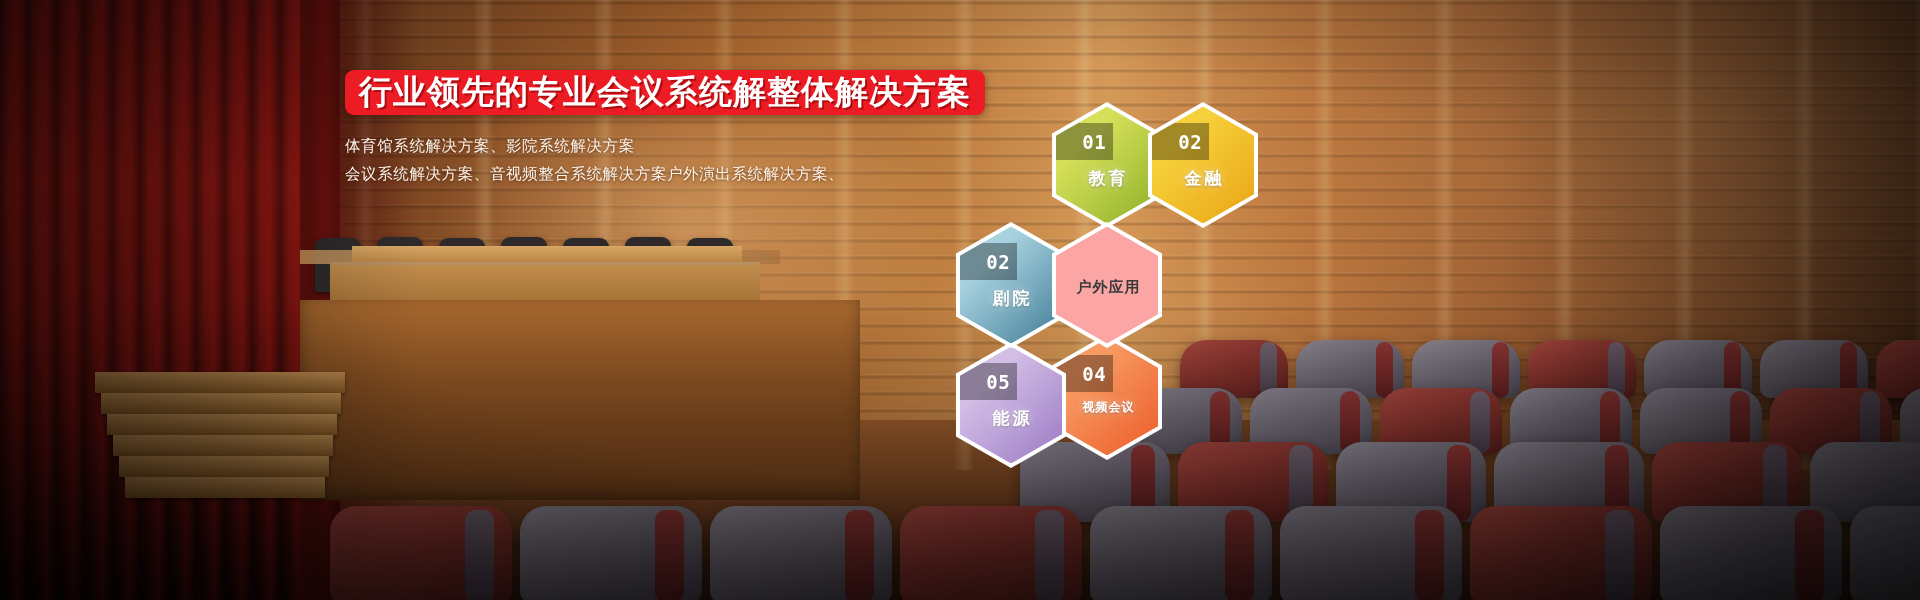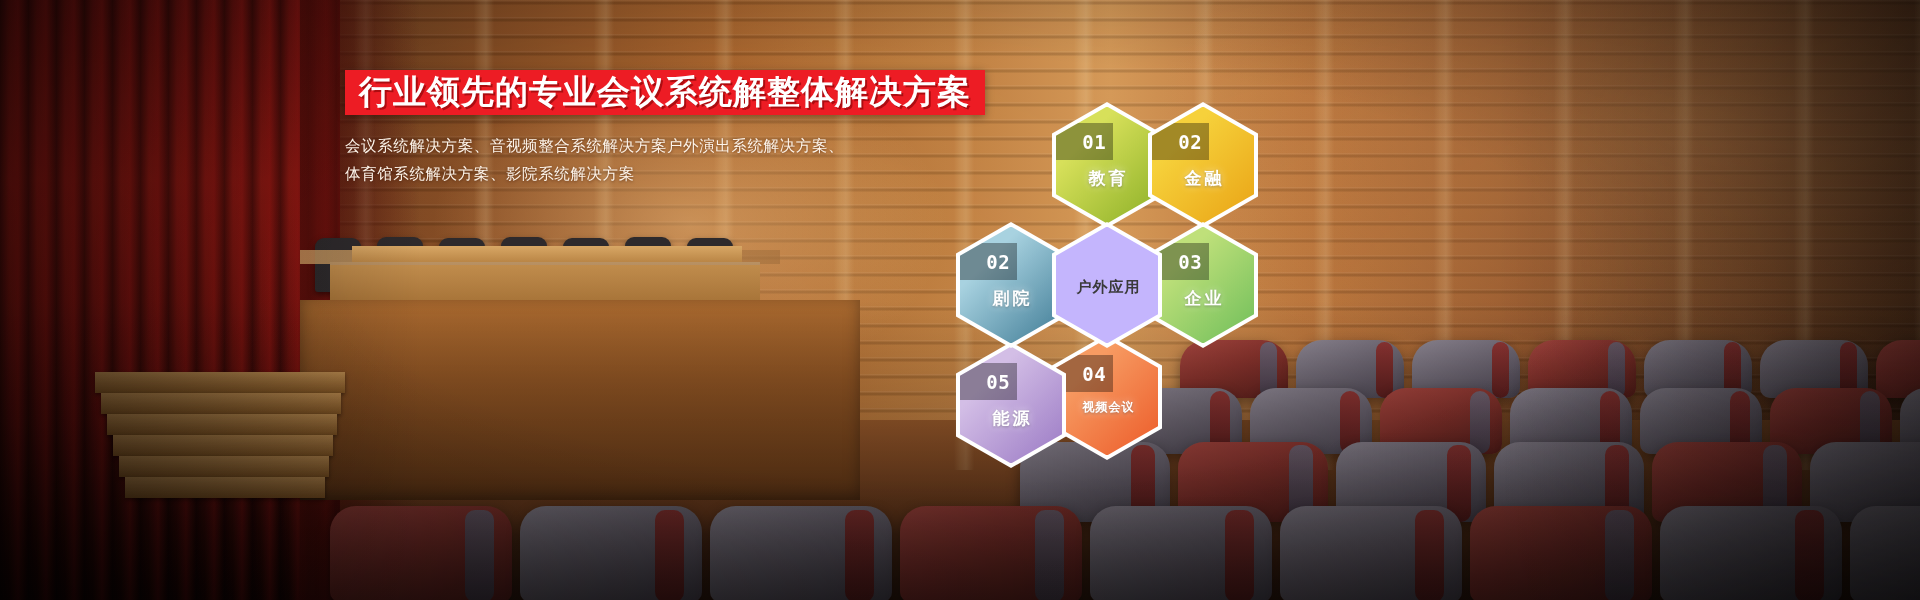--- a/index.html
+++ b/index.html
@@ -80,20 +80,21 @@
       radial-gradient(ellipse at 50% 45%, rgba(0,0,0,0) 45%, rgba(0,0,0,.42) 100%),
       linear-gradient(90deg,rgba(0,0,0,.45),rgba(0,0,0,0) 22%,rgba(0,0,0,0) 78%,rgba(0,0,0,.35));}
 
   
   .copy{position:absolute;left:345px;top:70px;width:620px;}
   .title-band{
     display:inline-block;
     background:#ED1C24;
     padding:5px 14px 7px 14px;
     box-shadow:0 2px 8px rgba(0,0,0,.35);
+    border-radius:9px;
   }
   .title-band .t{
     font-size:33px;line-height:1;font-weight:900;color:#fff;
     letter-spacing:1px;
     font-family:"DejaVu Sans","Liberation Sans",sans-serif;
     text-shadow:2px 2px 0 rgba(120,0,0,.55);
     white-space:nowrap;
     transform:scaleX(1.0);
   }
   .sub{margin-top:17px;color:#fdf4ea;font-size:15.5px;line-height:28px;
@@ -287,22 +288,22 @@
       </div>
     </div>
   <div class="row-shade"></div>
   <div class="vignette"></div>
 
   <div class="copy">
     <div class="title-band">
       <div class="t">行业领先的专业会议系统解整体解决方案</div>
     </div>
     <div class="sub">
+      <div>体育馆系统解决方案、影院系统解决方案</div>
       <div>会议系统解决方案、音视频整合系统解决方案户外演出系统解决方案、</div>
-      <div>体育馆系统解决方案、影院系统解决方案</div>
     </div>
   </div>
 
   <div id="hexwrap">
       <div class="hex" style="left: 216px; top: 6px; width: 110px; height: 126px;">
         <div class="shell">
           <div class="face" style="background: linear-gradient(135deg, rgb(215, 224, 90) 0%, rgb(215, 224, 90) 28%, rgb(140, 176, 39) 100%);">
             <div class="badge">
               <span>01</span>
             </div>
@@ -313,30 +314,20 @@
       <div class="hex" style="left: 312px; top: 6px; width: 110px; height: 126px;">
         <div class="shell">
           <div class="face" style="background: linear-gradient(135deg, rgb(246, 209, 59) 0%, rgb(246, 209, 59) 28%, rgb(233, 163, 21) 100%);">
             <div class="badge">
               <span>02</span>
             </div>
             <div class="label">金融</div>
           </div>
         </div>
       </div>
-      <div class="hex" style="left: 312px; top: 126px; width: 110px; height: 126px;">
-        <div class="shell">
-          <div class="face" style="background: linear-gradient(135deg, rgb(191, 224, 122) 0%, rgb(191, 224, 122) 28%, rgb(111, 190, 90) 100%);">
-            <div class="badge">
-              <span>03</span>
-            </div>
-            <div class="label">企业</div>
-          </div>
-        </div>
-      </div>
       <div class="hex" style="left: 216px; top: 238px; width: 110px; height: 126px;">
         <div class="shell">
           <div class="face" style="background: linear-gradient(135deg, rgb(247, 155, 98) 0%, rgb(247, 155, 98) 28%, rgb(236, 91, 41) 100%);">
             <div class="badge">
               <span>04</span>
             </div>
             <div class="label" style="font-size: 12px; letter-spacing: 1px;">视频会议</div>
           </div>
         </div>
       </div>
@@ -355,20 +346,20 @@
           <div class="face" style="background: linear-gradient(135deg, rgb(168, 210, 224) 0%, rgb(168, 210, 224) 28%, rgb(63, 123, 149) 100%);">
             <div class="badge">
               <span>02</span>
             </div>
             <div class="label">剧院</div>
           </div>
         </div>
       </div>
       <div class="hex center" style="left: 216px; top: 126px; width: 110px; height: 126px;">
         <div class="shell">
-          <div class="face" style="background: #c4b5fd;">
+          <div class="face" style="background: #fca5a5;">
             <div class="label" style="font-size: 15px; letter-spacing: 1px;">户外应用</div>
           </div>
         </div>
       </div>
     </div>
 
 </div>
 
 </body></html>

